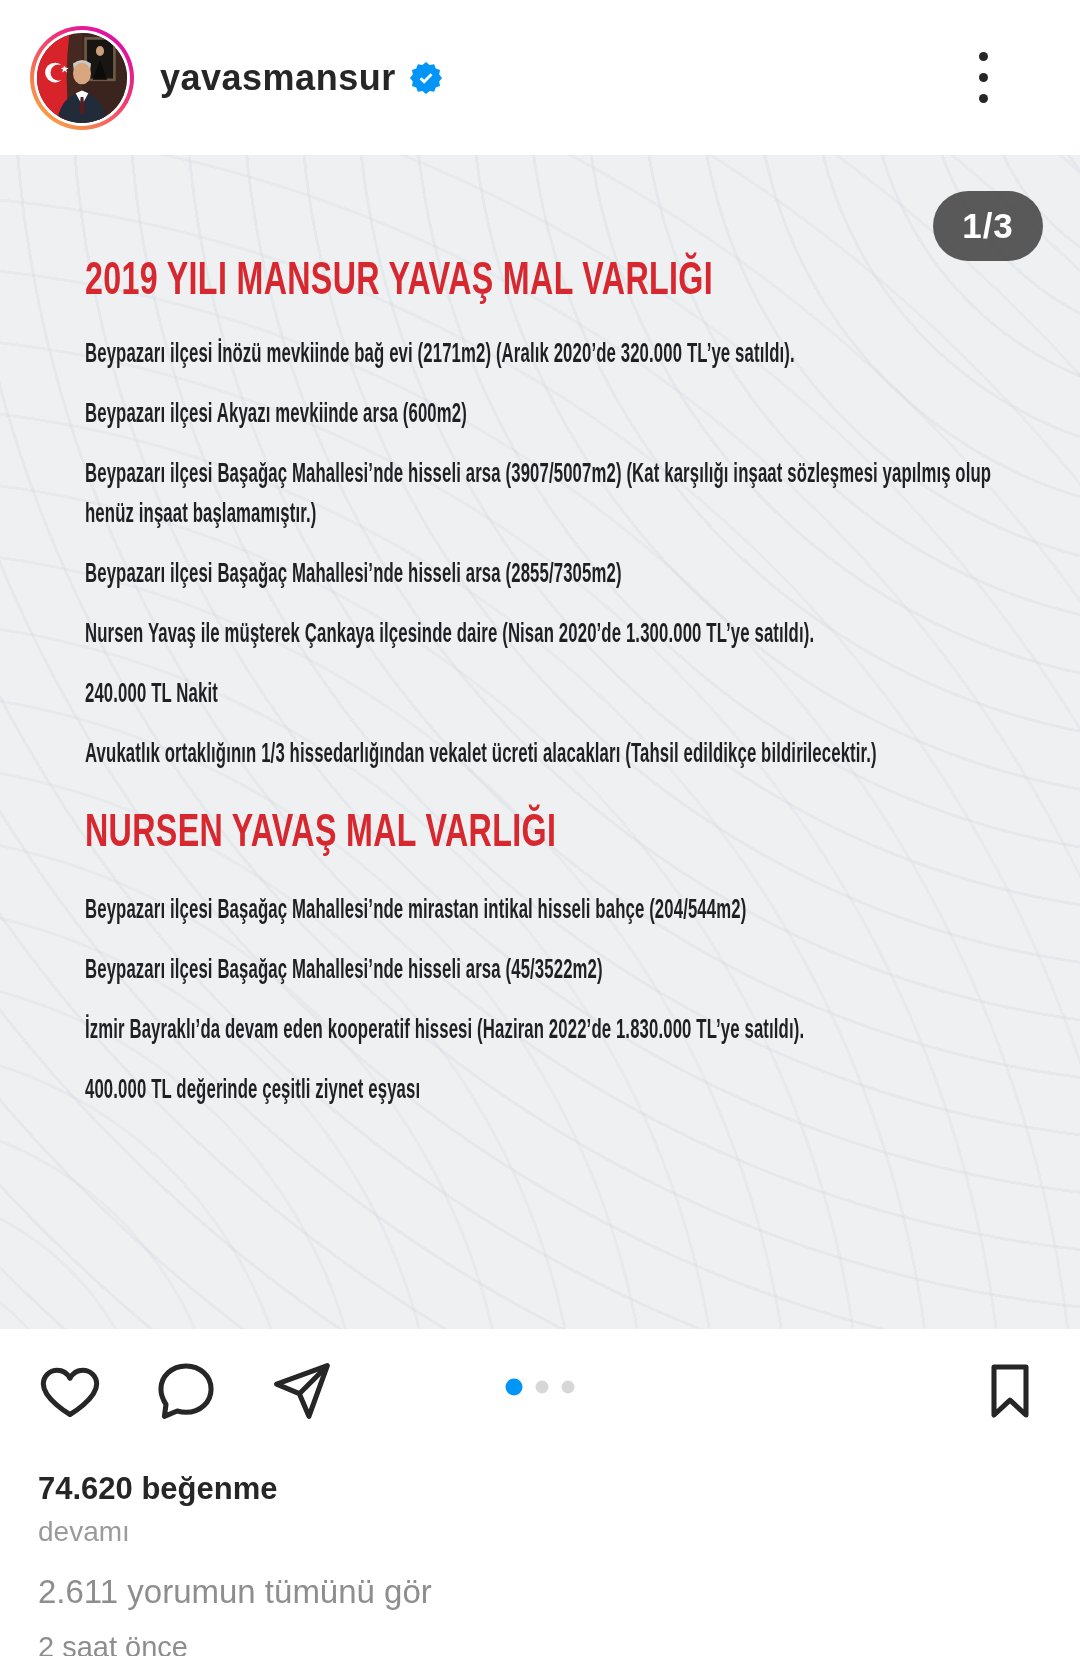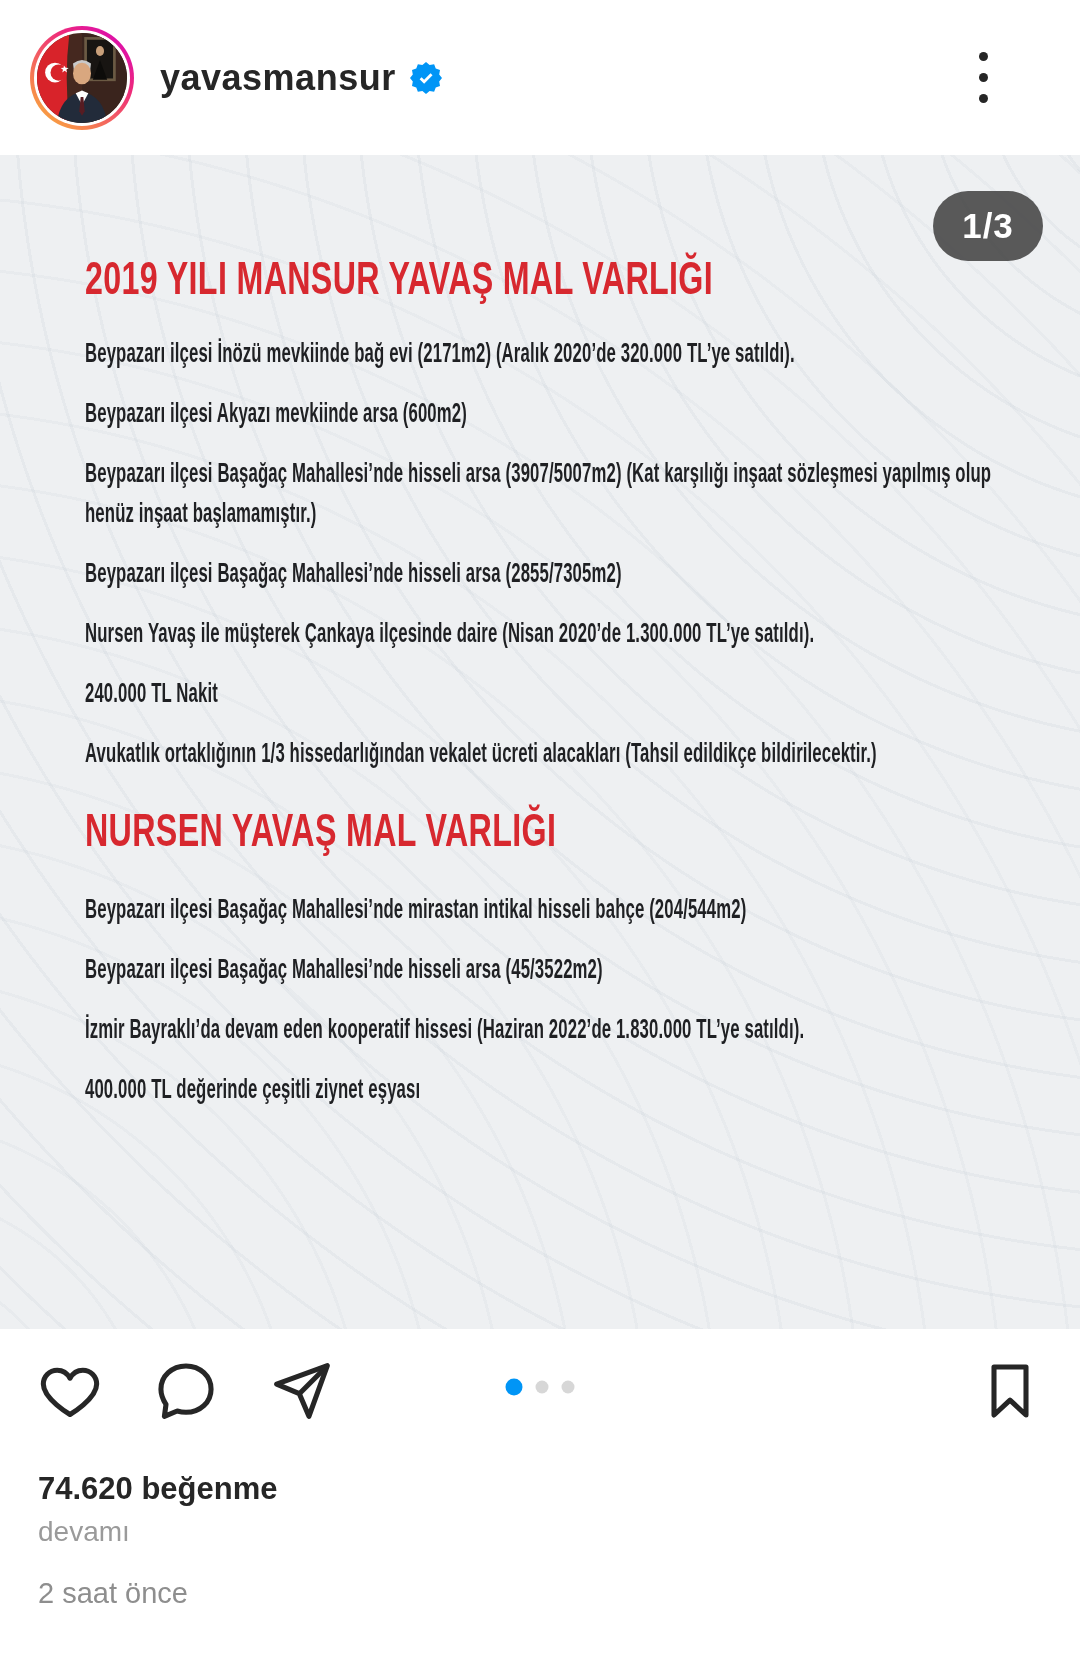--- a/index.html
+++ b/index.html
@@ -143,14 +143,15 @@
   <div class="save-wrap">
     <svg class="action-icon" viewBox="0 0 24 24" fill="none" stroke="#262626" stroke-width="1.9" stroke-linejoin="round">
       <path d="M6 3h12v18l-6-5.6L6 21V3z"></path>
     </svg>
   </div>
 </div>
 
 <div class="engagement">
   <div class="likes">74.620 beğenme</div>
   <div class="caption-more">devamı</div>
+  <div class="comments-link">2.611 yorumun tümünü gör</div>
   <div class="timestamp">2 saat önce</div>
 </div>
 
 </body></html>

